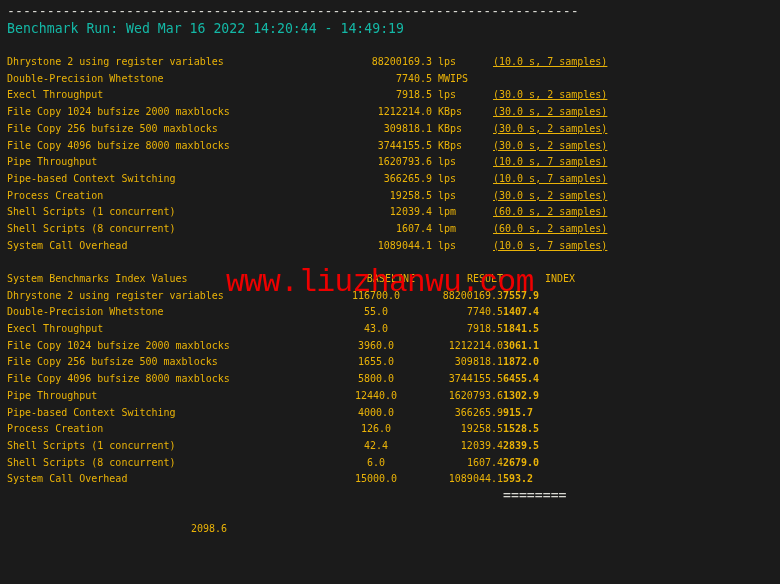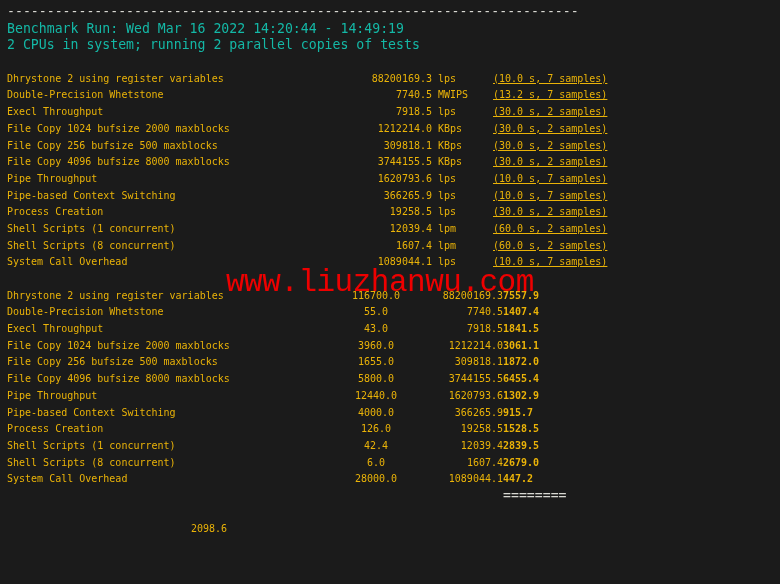--- a/index.html
+++ b/index.html
@@ -87,54 +87,59 @@
     user-select: none;
   }
 </style>
 </head>
 <body>
 
 <div id="terminal">
 
   <div class="line rule">------------------------------------------------------------------------</div>
   <div class="line">Benchmark Run: Wed Mar 16 2022 14:20:44 - 14:49:19</div>
-  <div class="line">2 CPUs in system; running 2 parallel copies of tests</div>
   <div class="line blank"> </div>
 
   <div id="results-block">
       <div class="row"><span class="r-name">Dhrystone 2 using register variables</span><span class="r-value">88200169.3</span><span class="r-unit">lps</span><span class="r-extra">(10.0 s, 7 samples)</span></div>
-      <div class="row"><span class="r-name">Double-Precision Whetstone</span><span class="r-value">7740.5</span><span class="r-unit">MWIPS</span><span class="r-extra">(13.2 s, 7 samples)</span></div>
+      <div class="row"><span class="r-name">Double-Precision Whetstone</span><span class="r-value">7740.5</span><span class="r-unit">MWIPS</span></div>
       <div class="row"><span class="r-name">Execl Throughput</span><span class="r-value">7918.5</span><span class="r-unit">lps</span><span class="r-extra">(30.0 s, 2 samples)</span></div>
       <div class="row"><span class="r-name">File Copy 1024 bufsize 2000 maxblocks</span><span class="r-value">1212214.0</span><span class="r-unit">KBps</span><span class="r-extra">(30.0 s, 2 samples)</span></div>
       <div class="row"><span class="r-name">File Copy 256 bufsize 500 maxblocks</span><span class="r-value">309818.1</span><span class="r-unit">KBps</span><span class="r-extra">(30.0 s, 2 samples)</span></div>
       <div class="row"><span class="r-name">File Copy 4096 bufsize 8000 maxblocks</span><span class="r-value">3744155.5</span><span class="r-unit">KBps</span><span class="r-extra">(30.0 s, 2 samples)</span></div>
       <div class="row"><span class="r-name">Pipe Throughput</span><span class="r-value">1620793.6</span><span class="r-unit">lps</span><span class="r-extra">(10.0 s, 7 samples)</span></div>
       <div class="row"><span class="r-name">Pipe-based Context Switching</span><span class="r-value">366265.9</span><span class="r-unit">lps</span><span class="r-extra">(10.0 s, 7 samples)</span></div>
       <div class="row"><span class="r-name">Process Creation</span><span class="r-value">19258.5</span><span class="r-unit">lps</span><span class="r-extra">(30.0 s, 2 samples)</span></div>
       <div class="row"><span class="r-name">Shell Scripts (1 concurrent)</span><span class="r-value">12039.4</span><span class="r-unit">lpm</span><span class="r-extra">(60.0 s, 2 samples)</span></div>
       <div class="row"><span class="r-name">Shell Scripts (8 concurrent)</span><span class="r-value">1607.4</span><span class="r-unit">lpm</span><span class="r-extra">(60.0 s, 2 samples)</span></div>
       <div class="row"><span class="r-name">System Call Overhead</span><span class="r-value">1089044.1</span><span class="r-unit">lps</span><span class="r-extra">(10.0 s, 7 samples)</span></div>
     </div>
 
   <div class="line blank"> </div>
 
+  <div class="row">
+    <span class="hdr-name">System Benchmarks Index Values</span>
+    <span class="hdr-base">BASELINE</span>
+    <span class="hdr-result">RESULT</span>
+    <span class="hdr-index">INDEX</span>
+  </div>
 
   <div id="index-block">
       <div class="row"><span class="i-name">Dhrystone 2 using register variables</span><span class="i-base">116700.0</span><span class="i-result">88200169.3</span><span class="i-index">7557.9</span></div>
       <div class="row"><span class="i-name">Double-Precision Whetstone</span><span class="i-base">55.0</span><span class="i-result">7740.5</span><span class="i-index">1407.4</span></div>
       <div class="row"><span class="i-name">Execl Throughput</span><span class="i-base">43.0</span><span class="i-result">7918.5</span><span class="i-index">1841.5</span></div>
       <div class="row"><span class="i-name">File Copy 1024 bufsize 2000 maxblocks</span><span class="i-base">3960.0</span><span class="i-result">1212214.0</span><span class="i-index">3061.1</span></div>
       <div class="row"><span class="i-name">File Copy 256 bufsize 500 maxblocks</span><span class="i-base">1655.0</span><span class="i-result">309818.1</span><span class="i-index">1872.0</span></div>
       <div class="row"><span class="i-name">File Copy 4096 bufsize 8000 maxblocks</span><span class="i-base">5800.0</span><span class="i-result">3744155.5</span><span class="i-index">6455.4</span></div>
       <div class="row"><span class="i-name">Pipe Throughput</span><span class="i-base">12440.0</span><span class="i-result">1620793.6</span><span class="i-index">1302.9</span></div>
       <div class="row"><span class="i-name">Pipe-based Context Switching</span><span class="i-base">4000.0</span><span class="i-result">366265.9</span><span class="i-index">915.7</span></div>
       <div class="row"><span class="i-name">Process Creation</span><span class="i-base">126.0</span><span class="i-result">19258.5</span><span class="i-index">1528.5</span></div>
       <div class="row"><span class="i-name">Shell Scripts (1 concurrent)</span><span class="i-base">42.4</span><span class="i-result">12039.4</span><span class="i-index">2839.5</span></div>
       <div class="row"><span class="i-name">Shell Scripts (8 concurrent)</span><span class="i-base">6.0</span><span class="i-result">1607.4</span><span class="i-index">2679.0</span></div>
-      <div class="row"><span class="i-name">System Call Overhead</span><span class="i-base">28000.0</span><span class="i-result">1089044.1</span><span class="i-index">447.2</span></div>
+      <div class="row"><span class="i-name">System Call Overhead</span><span class="i-base">15000.0</span><span class="i-result">1089044.1</span><span class="i-index">593.2</span></div>
     </div>
 
   <div class="eqline">
     <span class="eq-pad"> </span>
     <span class="eq-mark">========</span>
   </div>
 
   <div class="line blank"> </div>
 
   <div class="row">

